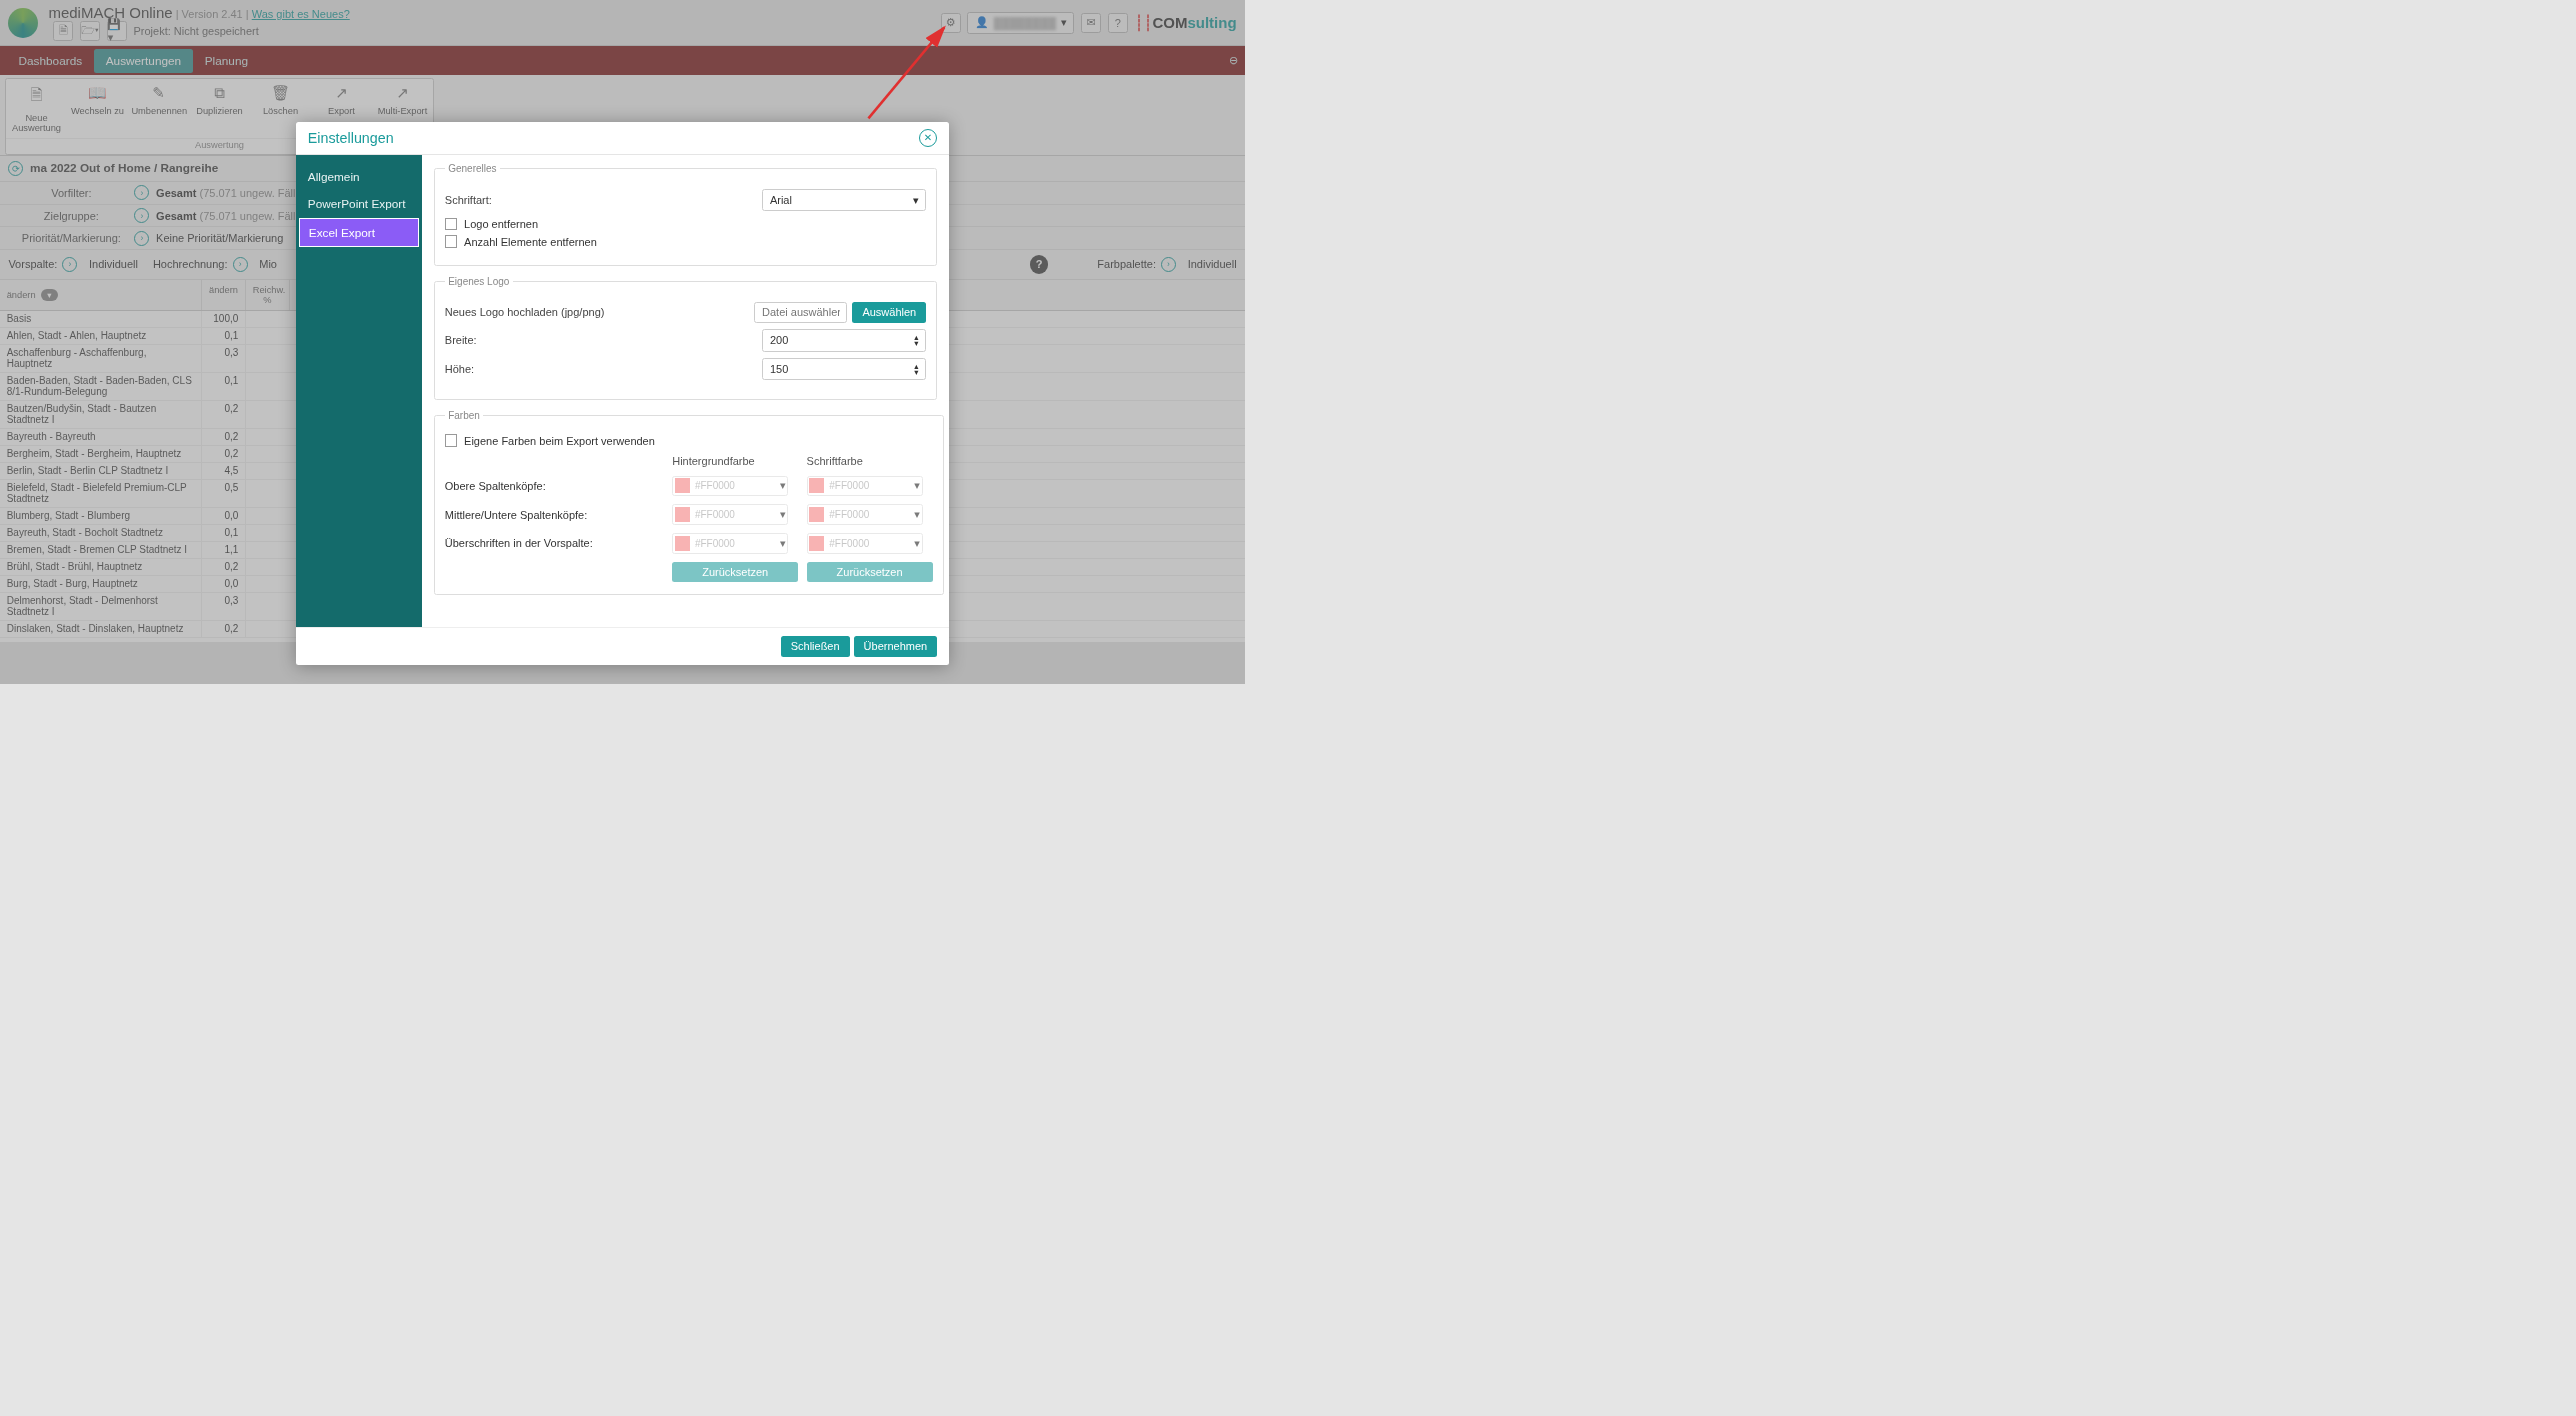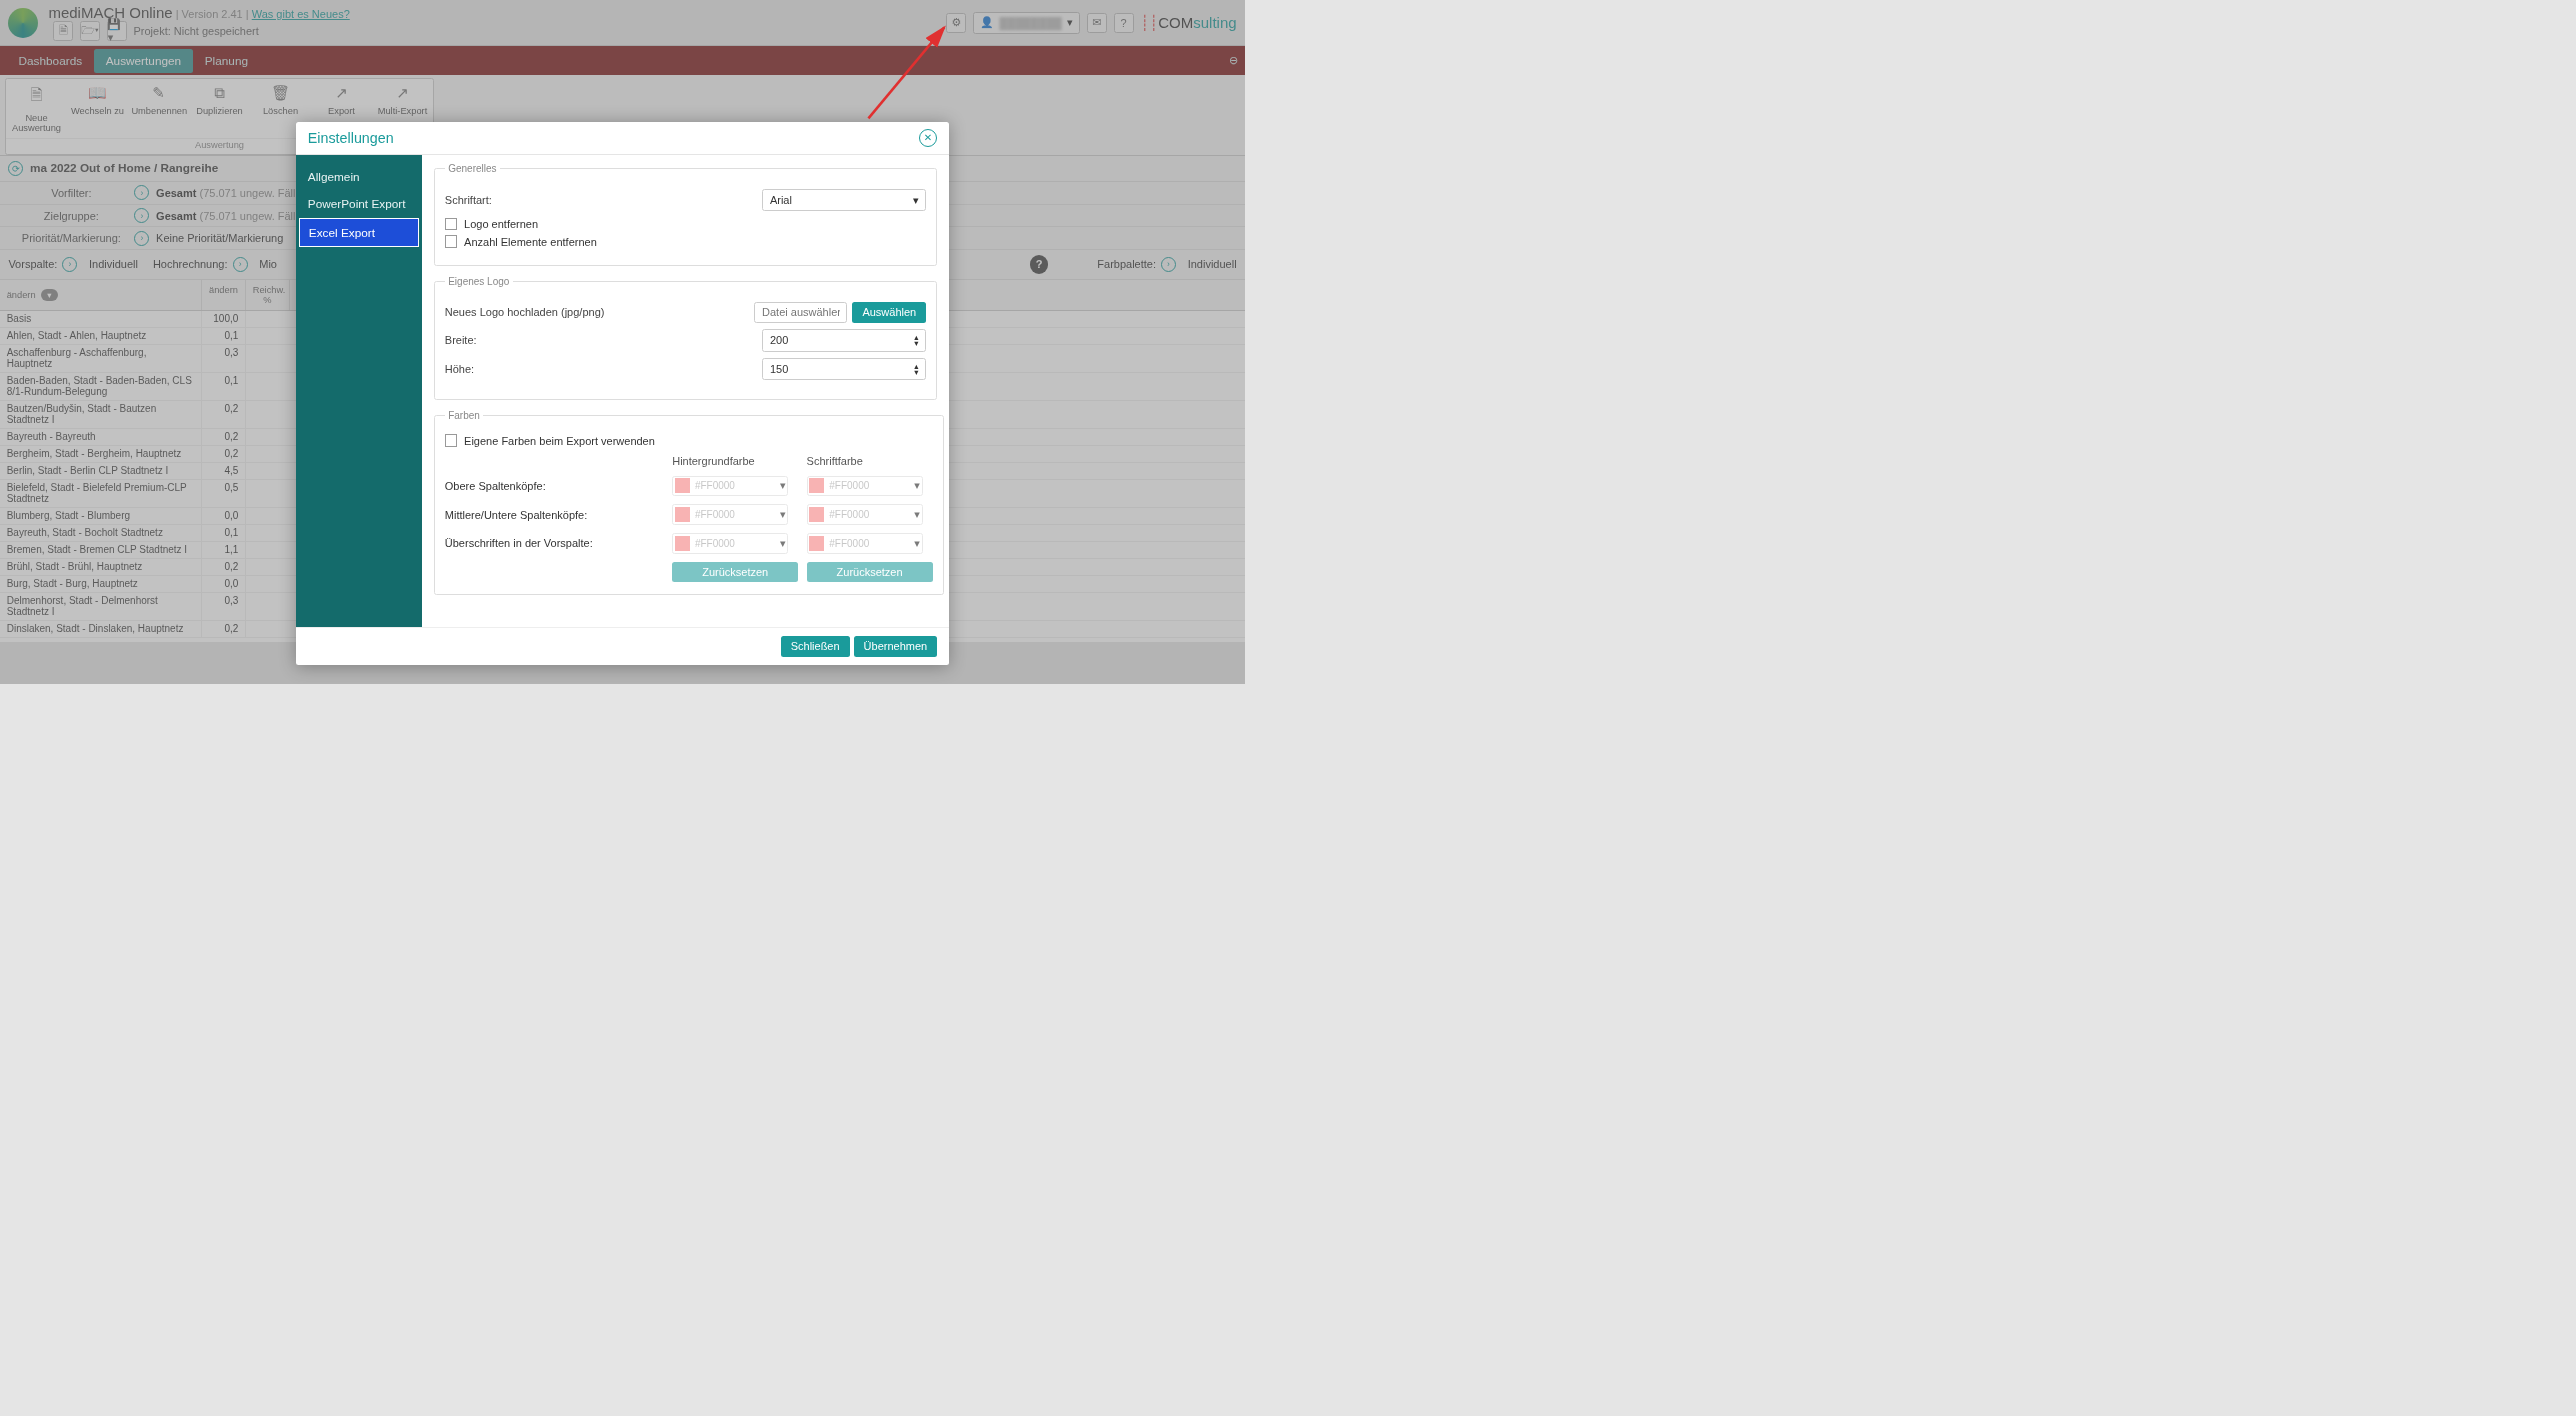--- a/index.html
+++ b/index.html
@@ -8,21 +8,21 @@
 
 .header { background: #e8e8e8; height: 46px; display: flex; align-items: center; padding: 0 8.4px; border-bottom: 0.8px solid #ccc; }
 .logo-circle { width: 30px; height: 30px; border-radius: 50%; background: conic-gradient(#7bc043, #0a8a8a, #7bc043); margin-right: 10px; }
 .header-title { font-size: 15px; color: #444; }
 .header-version { color: #888; font-size: 11px; }
 .header-link { color: #1a9b9b; text-decoration: underline; cursor: pointer; font-size: 11px; }
 .header-row2 { display:flex; align-items:center; gap:6.7px; margin-left:5px; }
 .icon-btn { width: 20px; height: 20px; display: inline-flex; align-items: center; justify-content: center; color: #666; cursor: pointer; border: 0.8px solid #bbb; background:#f5f5f5; border-radius:2.5px;}
 .header-right { margin-left: auto; display:flex; align-items:center; gap:6.7px; }
 .user-box { border:0.8px solid #bbb; background:#f5f5f5; padding:1.7px 6.7px; display:flex; align-items:center; gap:5px; border-radius:2.5px; height:22px;}
-.brand-logo { font-weight:normal; font-size:15px; }
+.brand-logo { font-weight:bold; font-size:15px; }
 .brand-logo .c1{color:#333;} .brand-logo .c2{color:#1a9b9b;}
 
 
 .navbar { background: #7f1d1d; height: 29px; display: flex; align-items: center; padding:0 6.7px;}
 .nav-tab { color: #cfe5e5; padding: 5px 11.8px; cursor: pointer; border-radius:2.5px; font-size:11.8px;}
 .nav-tab.active { background: #3a9494; color:#fff; }
 .nav-right-icon { margin-left:auto; color:#cfe5e5; }
 
 
 .ribbon { background:#f5f5f5; border-bottom:0.8px solid #ccc; padding:3.4px 5px 0 5px; display:flex;}
@@ -63,21 +63,21 @@
 
 
 .overlay{position:absolute;inset:0;background:rgba(120,120,120,0.45);}
 .modal{position:absolute; left:296px; top:122px; width:653px; background:#fff; box-shadow:0 1.7px 17px rgba(0,0,0,0.3); border-radius:2.5px; display:flex; flex-direction:column;}
 .modal-head{padding:6.7px 11.8px; display:flex; align-items:center; border-bottom:0.8px solid #e5e5e5;}
 .modal-title{color:#1a9b9b; font-size:14.3px;}
 .modal-close{margin-left:auto; width:18.5px;height:18.5px;border:1.7px solid #1a9b9b;border-radius:50%;display:flex;align-items:center;justify-content:center;color:#1a9b9b;cursor:pointer;font-size:10px;}
 .modal-body{display:flex; min-height:472px;}
 .modal-side{width:126px; background:#146b6b; padding:8.4px 3.4px; color:#fff;}
 .side-item{padding:6.7px 8.4px; cursor:pointer; font-size:11.8px; color:#e8f3f3;}
-.side-item.active{background:#1d4ed8; border:0.8px solid #fff; color:#fff;}
+.side-item.active{background:#8b5cf6; border:0.8px solid #fff; color:#fff;}
 .modal-content{flex:1; padding:8.4px 11.8px; overflow:auto;}
 
 fieldset{border:0.8px solid #ddd; border-radius:2.5px; padding:8.4px 10px 11.8px 10px; margin-bottom:10px;}
 legend{color:#888; font-size:10px; padding:0 3.4px;}
 .row{display:flex; align-items:center; margin:6.7px 0;}
 .row label{flex:0 0 219px; color:#444; font-size:11px;}
 .row .field{flex:1;}
 .select,.input{border:0.8px solid #ccc; border-radius:2.5px; padding:3.4px 6.7px; width:164px; font-size:11px; background:#fff;}
 .select{display:flex;justify-content:space-between;align-items:center;}
 .checkbox-row{display:flex;align-items:center;gap:6.7px; margin:5px 0;}

